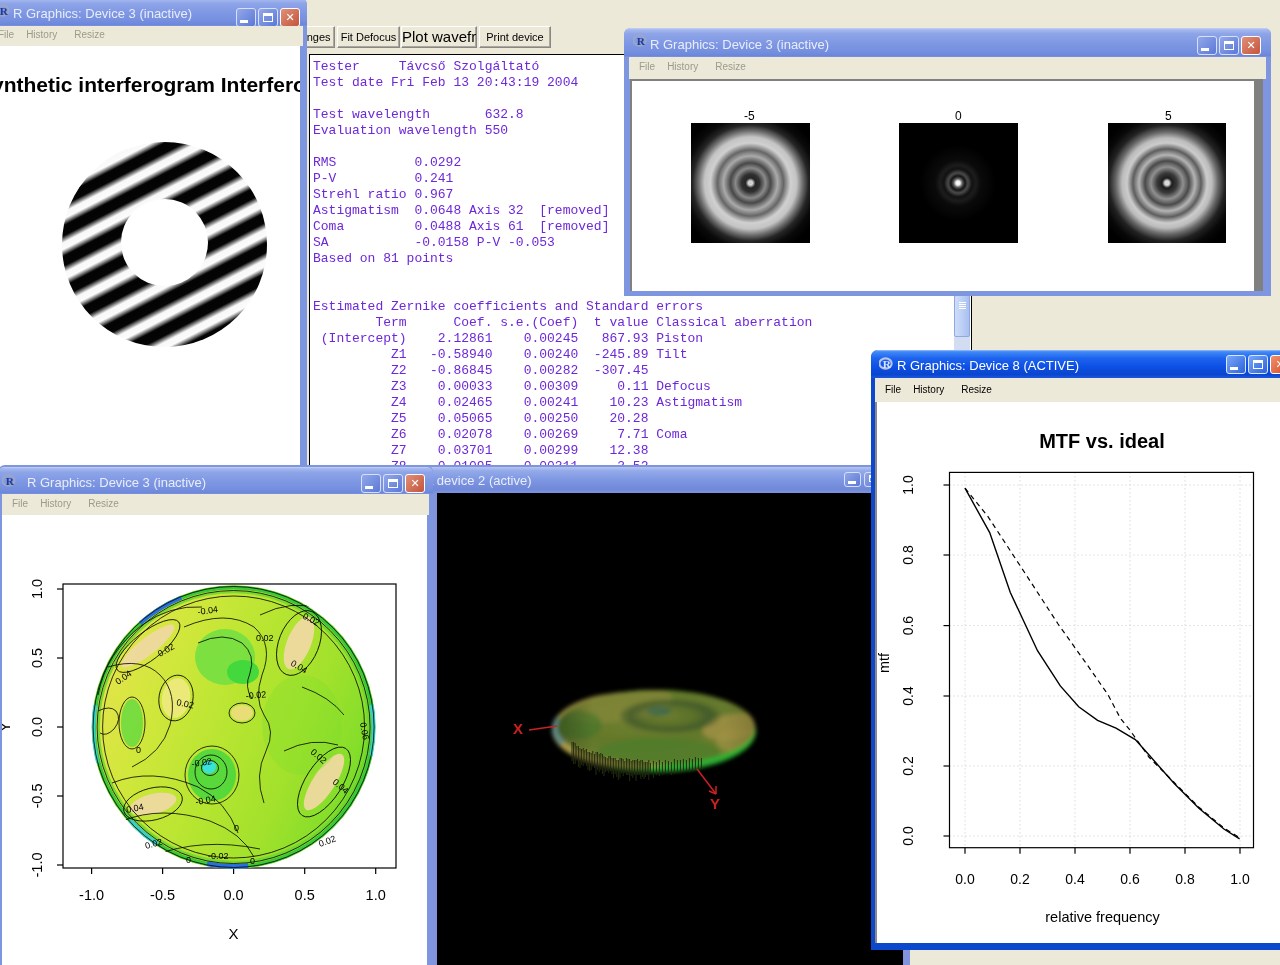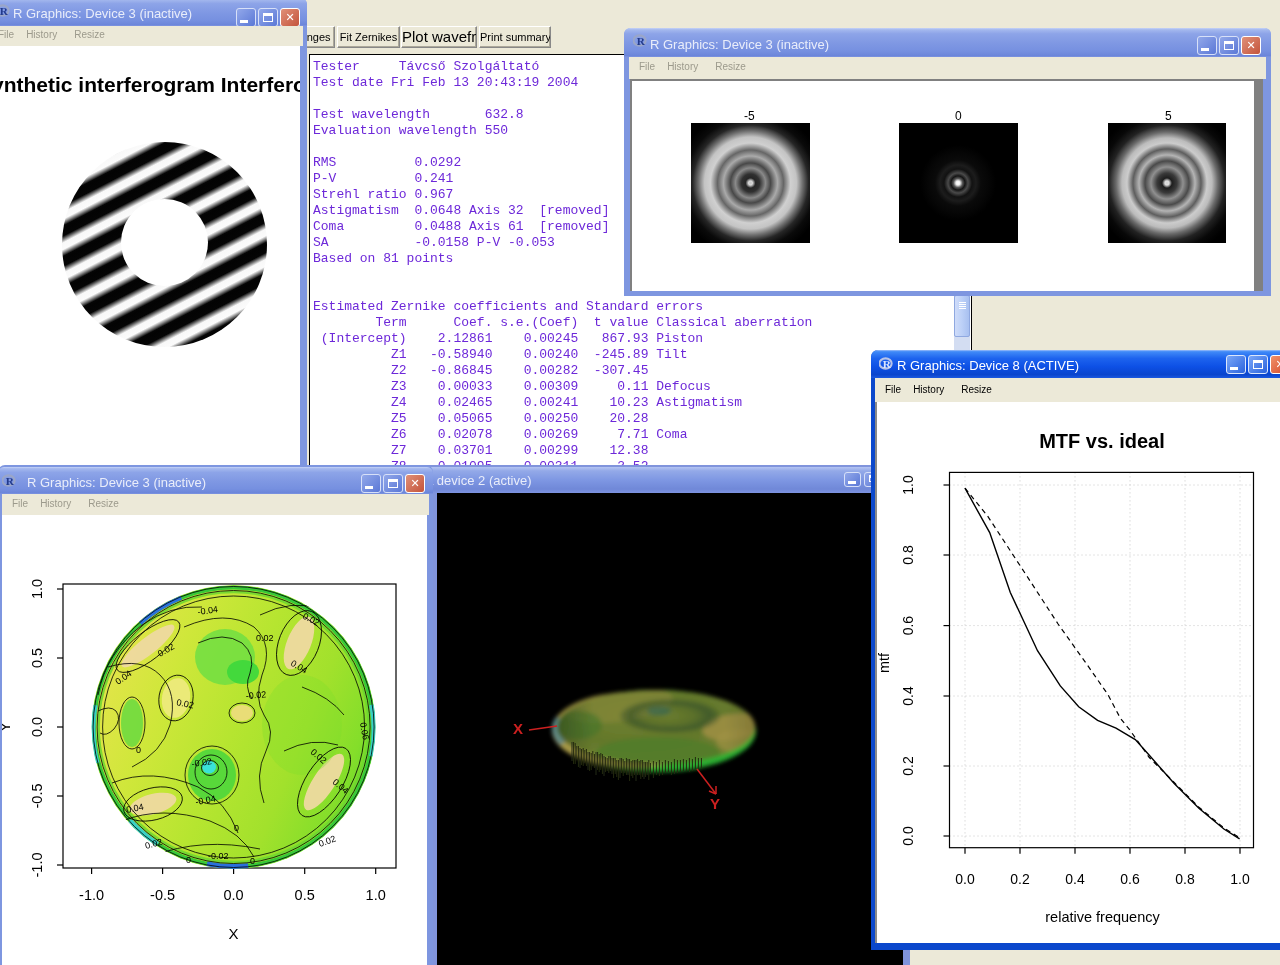--- a/index.html
+++ b/index.html
@@ -31,23 +31,23 @@
   .blk { color:#000; }
   .canvas { position:absolute; background:#fff; }
   pre { font-family:"Liberation Mono", monospace; }
 </style>
 </head>
 <body>
 
 <div class="win" id="report" style="left:302px; top:0; width:978px; height:965px; background:#ece9d8; z-index:1;">
 
   <div style="position:absolute; left:-31px; top:26px; width:64px; height:22px; background:#ece9d8; border:1px solid #888; border-top-color:#fff; border-left-color:#fff; box-shadow:inset -1px -1px 0 #aca899; font-size:11px; text-align:center; line-height:20px; white-space:nowrap; overflow:hidden;">Plot fringes</div>
-  <div style="position:absolute; left:35px; top:26px; width:63px; height:22px; background:#ece9d8; border:1px solid #888; border-top-color:#fff; border-left-color:#fff; box-shadow:inset -1px -1px 0 #aca899; font-size:11px; text-align:center; line-height:20px; white-space:nowrap; overflow:hidden;">Fit Zernikes</div>
+  <div style="position:absolute; left:35px; top:26px; width:63px; height:22px; background:#ece9d8; border:1px solid #888; border-top-color:#fff; border-left-color:#fff; box-shadow:inset -1px -1px 0 #aca899; font-size:11px; text-align:center; line-height:20px; white-space:nowrap; overflow:hidden;">Fit Defocus</div>
   <div style="position:absolute; left:99px; top:26px; width:76px; height:22px; background:#ece9d8; border:1px solid #888; border-top-color:#fff; border-left-color:#fff; box-shadow:inset -1px -1px 0 #aca899; font-size:15px; text-align:center; line-height:20px; white-space:nowrap; overflow:hidden;">Plot wavefront</div>
-  <div style="position:absolute; left:177px; top:26px; width:72px; height:22px; background:#ece9d8; border:1px solid #888; border-top-color:#fff; border-left-color:#fff; box-shadow:inset -1px -1px 0 #aca899; font-size:11px; text-align:center; line-height:20px; white-space:nowrap; overflow:hidden;">Print summary</div>
+  <div style="position:absolute; left:177px; top:26px; width:72px; height:22px; background:#ece9d8; border:1px solid #888; border-top-color:#fff; border-left-color:#fff; box-shadow:inset -1px -1px 0 #aca899; font-size:11px; text-align:center; line-height:20px; white-space:nowrap; overflow:hidden;">Print device</div>
 
   <div style="position:absolute; left:7px; top:54px; width:663px; height:880px; background:#fff; border:1px solid #000;">
     <pre style="position:absolute; left:3px; top:4px; font-size:13px; line-height:16px; color:#6d28d9;">Tester     Távcső Szolgáltató
 Test date Fri Feb 13 20:43:19 2004
 
 Test wavelength       632.8
 Evaluation wavelength 550
 
 RMS          0.0292
 P-V          0.241

